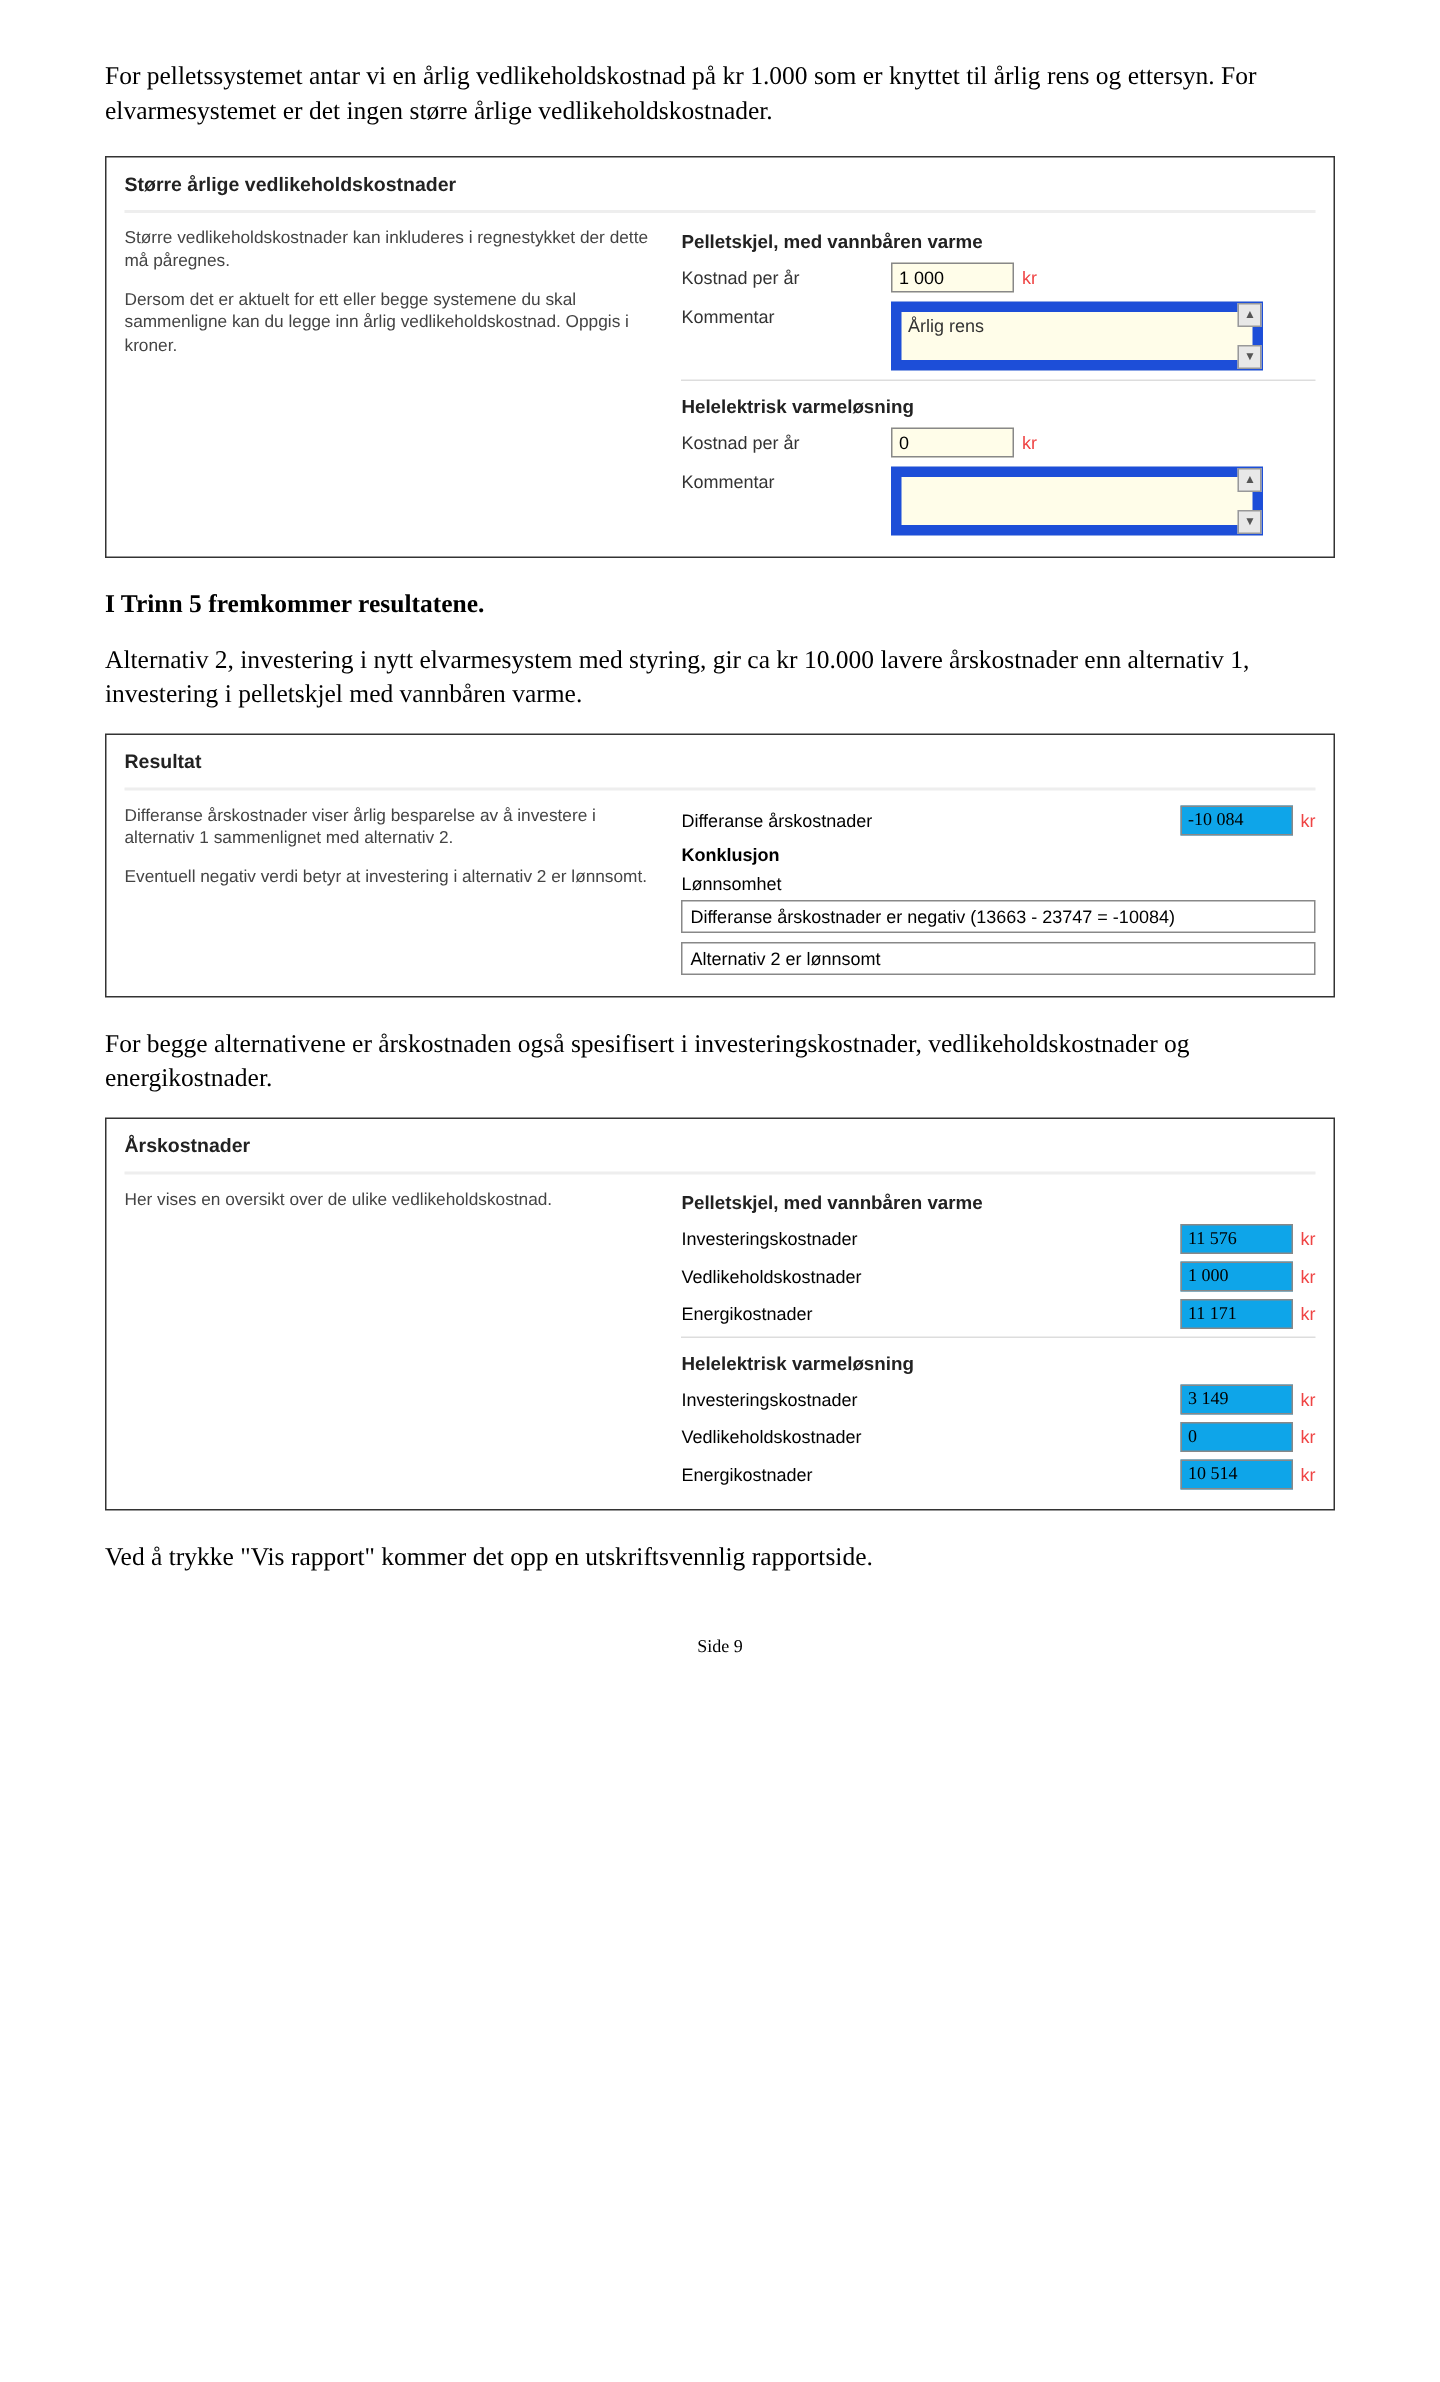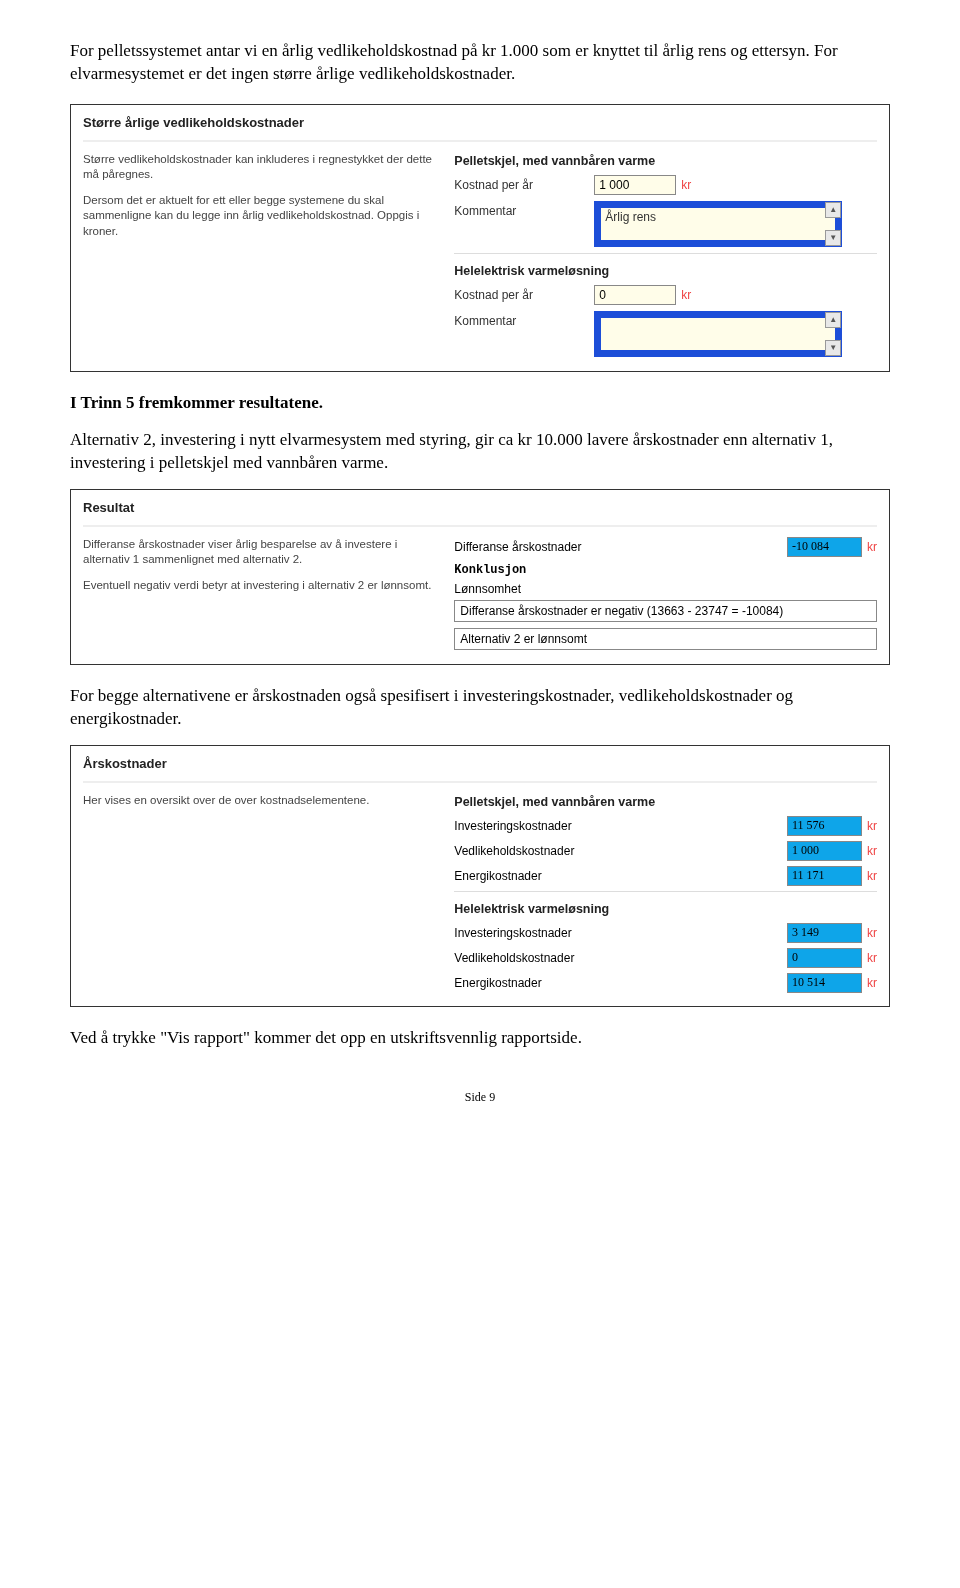--- a/index.html
+++ b/index.html
@@ -104,21 +104,21 @@
   }
   .read-wide {
     background: #fff;
     border: 1px solid #888;
     padding: 3px 5px;
     font-size: 12px;
     width: 100%;
     margin-bottom: 6px;
   }
   .konkl-box { margin-top: 4px; }
-  .konkl-title { font-weight: bold; font-size: 12px; margin-bottom: 5px; font-family: Liberation Mono, monospace; }
+  .konkl-title { font-weight: bold; font-size: 12px; margin-bottom: 5px; }
   .konkl-sub { font-size: 12px; margin-bottom: 4px; }
   .footer { text-align: center; margin-top: 40px; font-size: 12px; }
   .cost-row {
     display: flex;
     align-items: center;
     margin-bottom: 5px;
     font-size: 12px;
   }
   .cost-label { flex: 0 0 250px; }
 </style>
@@ -210,21 +210,21 @@
 </div>
 
 <p class="para">For begge alternativene er årskostnaden også spesifisert i investeringskostnader, vedlikeholdskostnader og energikostnader.</p>
 
 <div class="panel">
   <div class="panel-inner">
     <div class="section-title">Årskostnader</div>
     <div class="sep-line"></div>
     <div class="two-col">
       <div class="left-col">
-        <p>Her vises en oversikt over de over kostnadselementene.</p>
+        <p>Her vises en oversikt over de ulike vedlikeholdskostnad.</p>
       </div>
       <div class="right-col">
         <div class="sub-heading">Pelletskjel, med vannbåren varme</div>
         <div class="cost-row">
           <div class="cost-label">Investeringskostnader</div>
           <div style="flex:1"></div>
           <input class="read-input" readonly="" value="11 576" style="">
           <span class="unit" style="margin-left:5px">kr</span>
         </div>
         <div class="cost-row">

